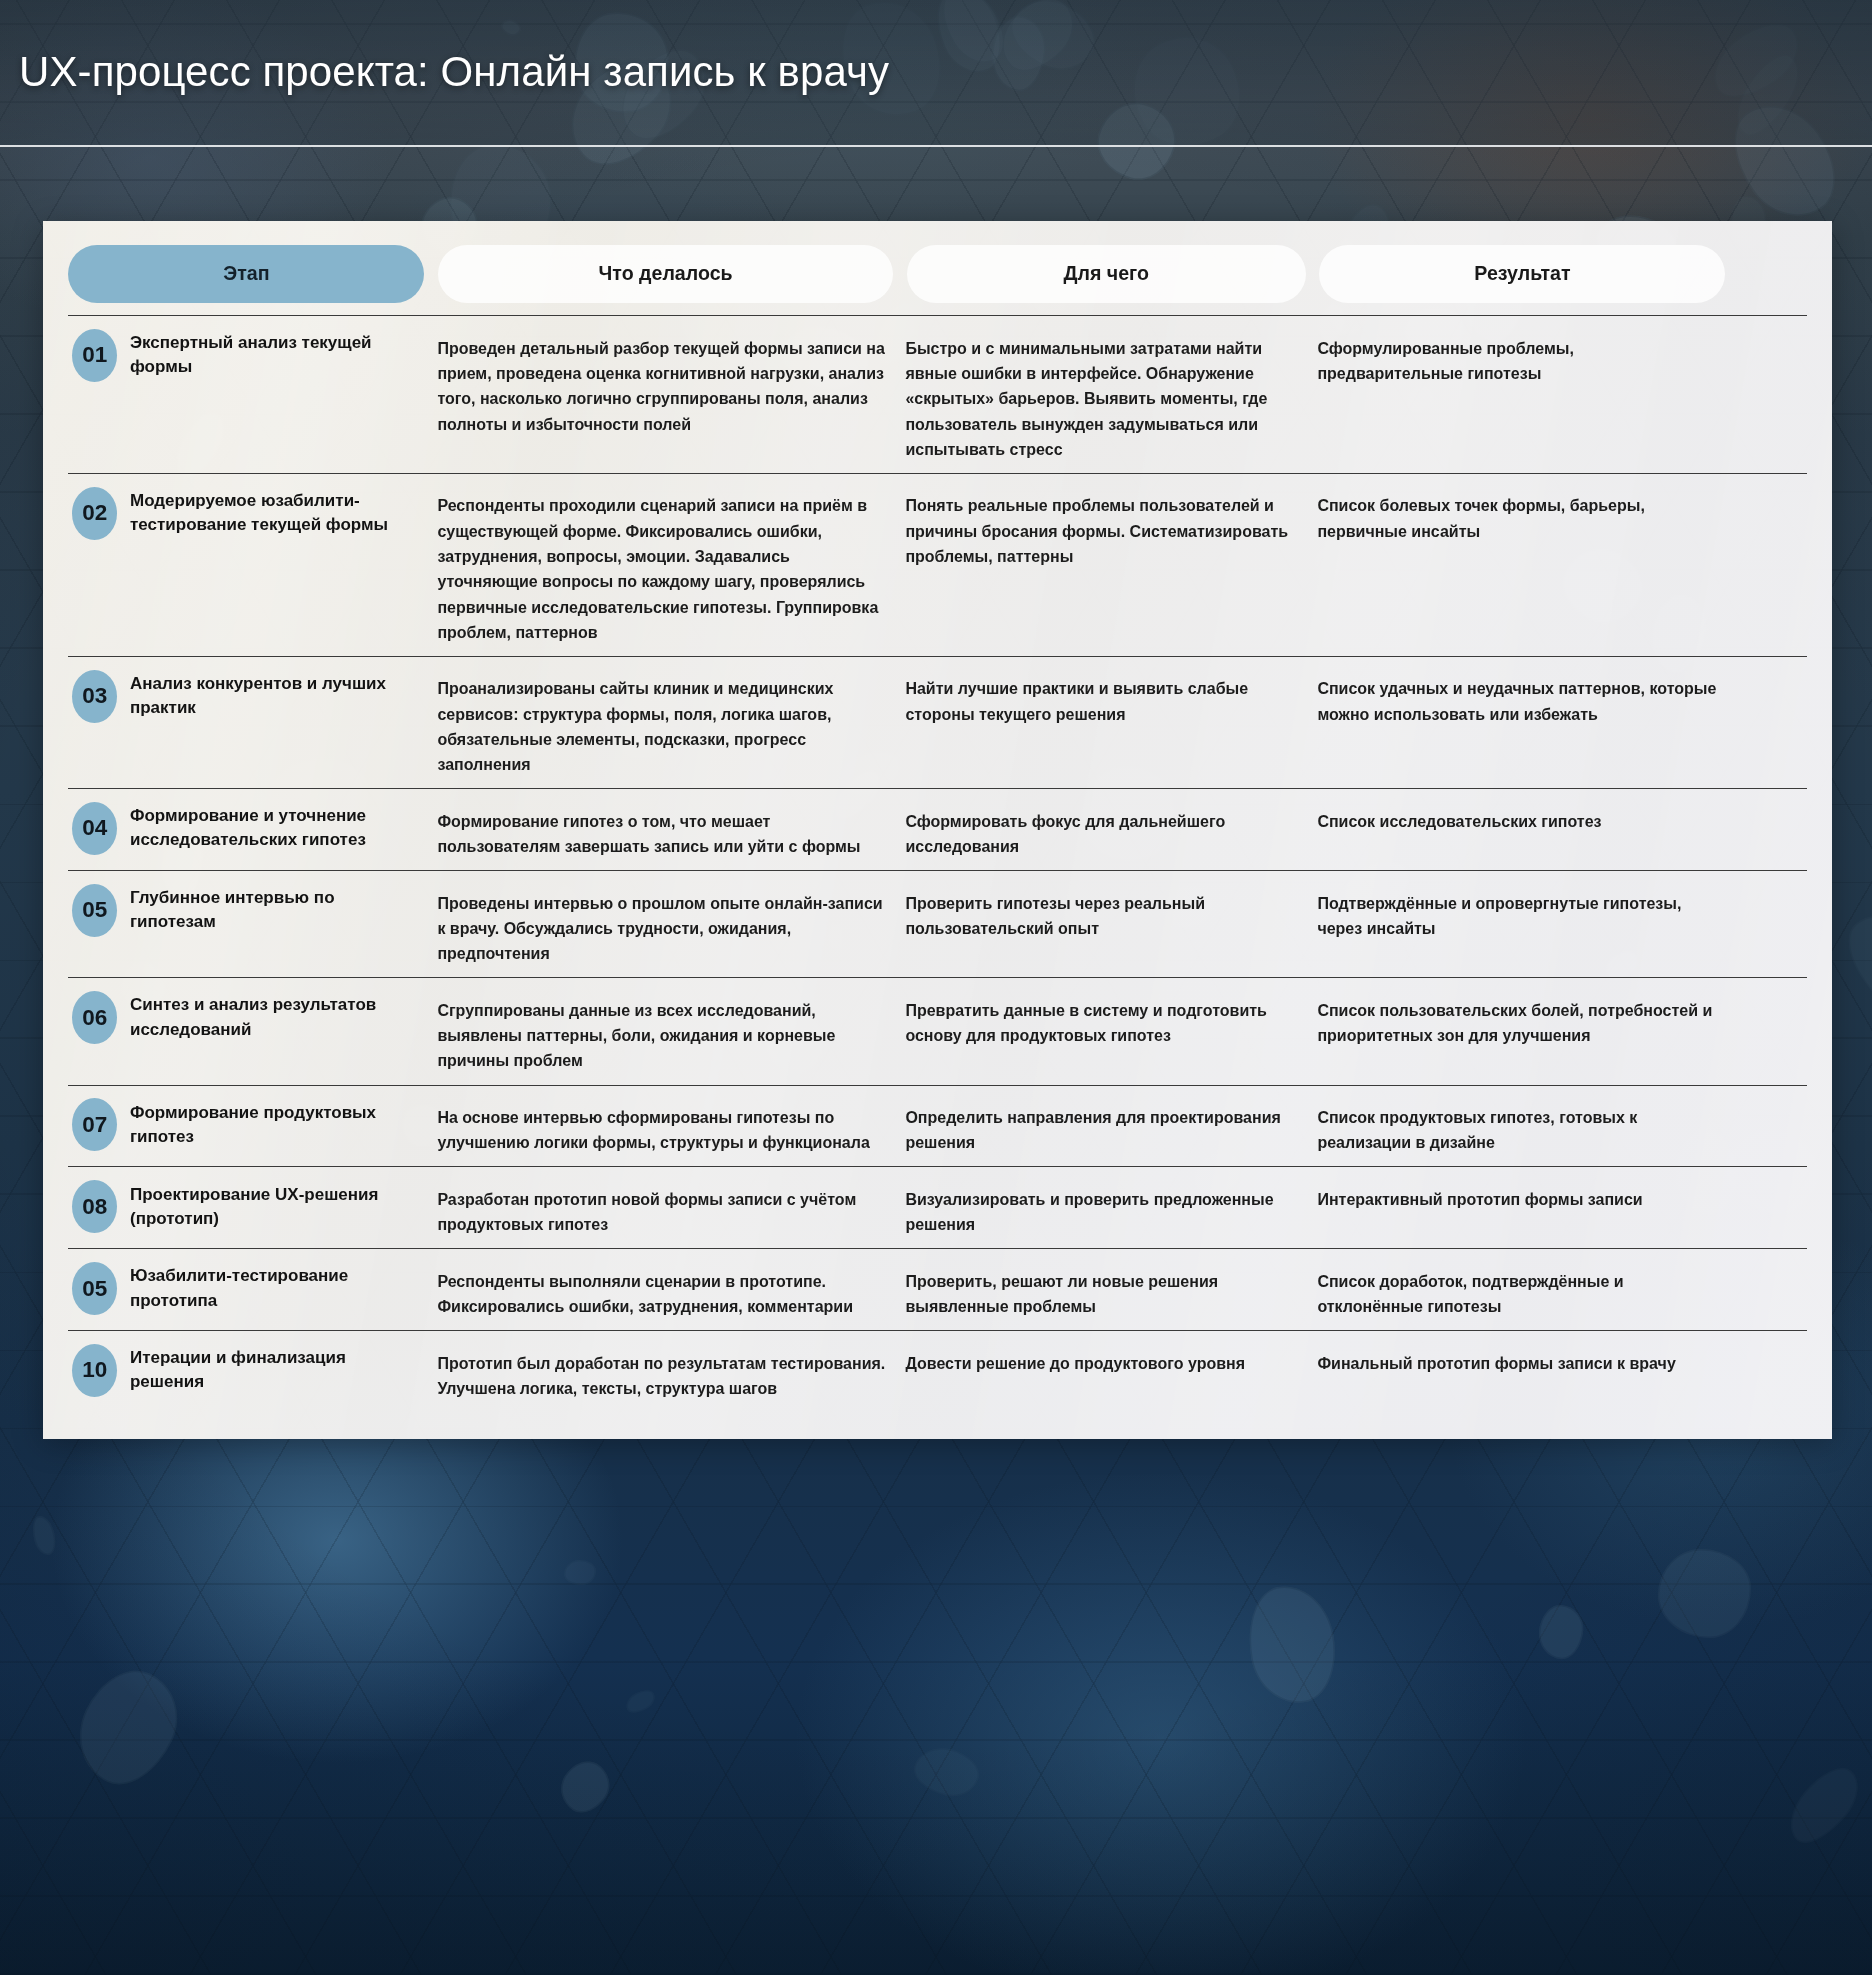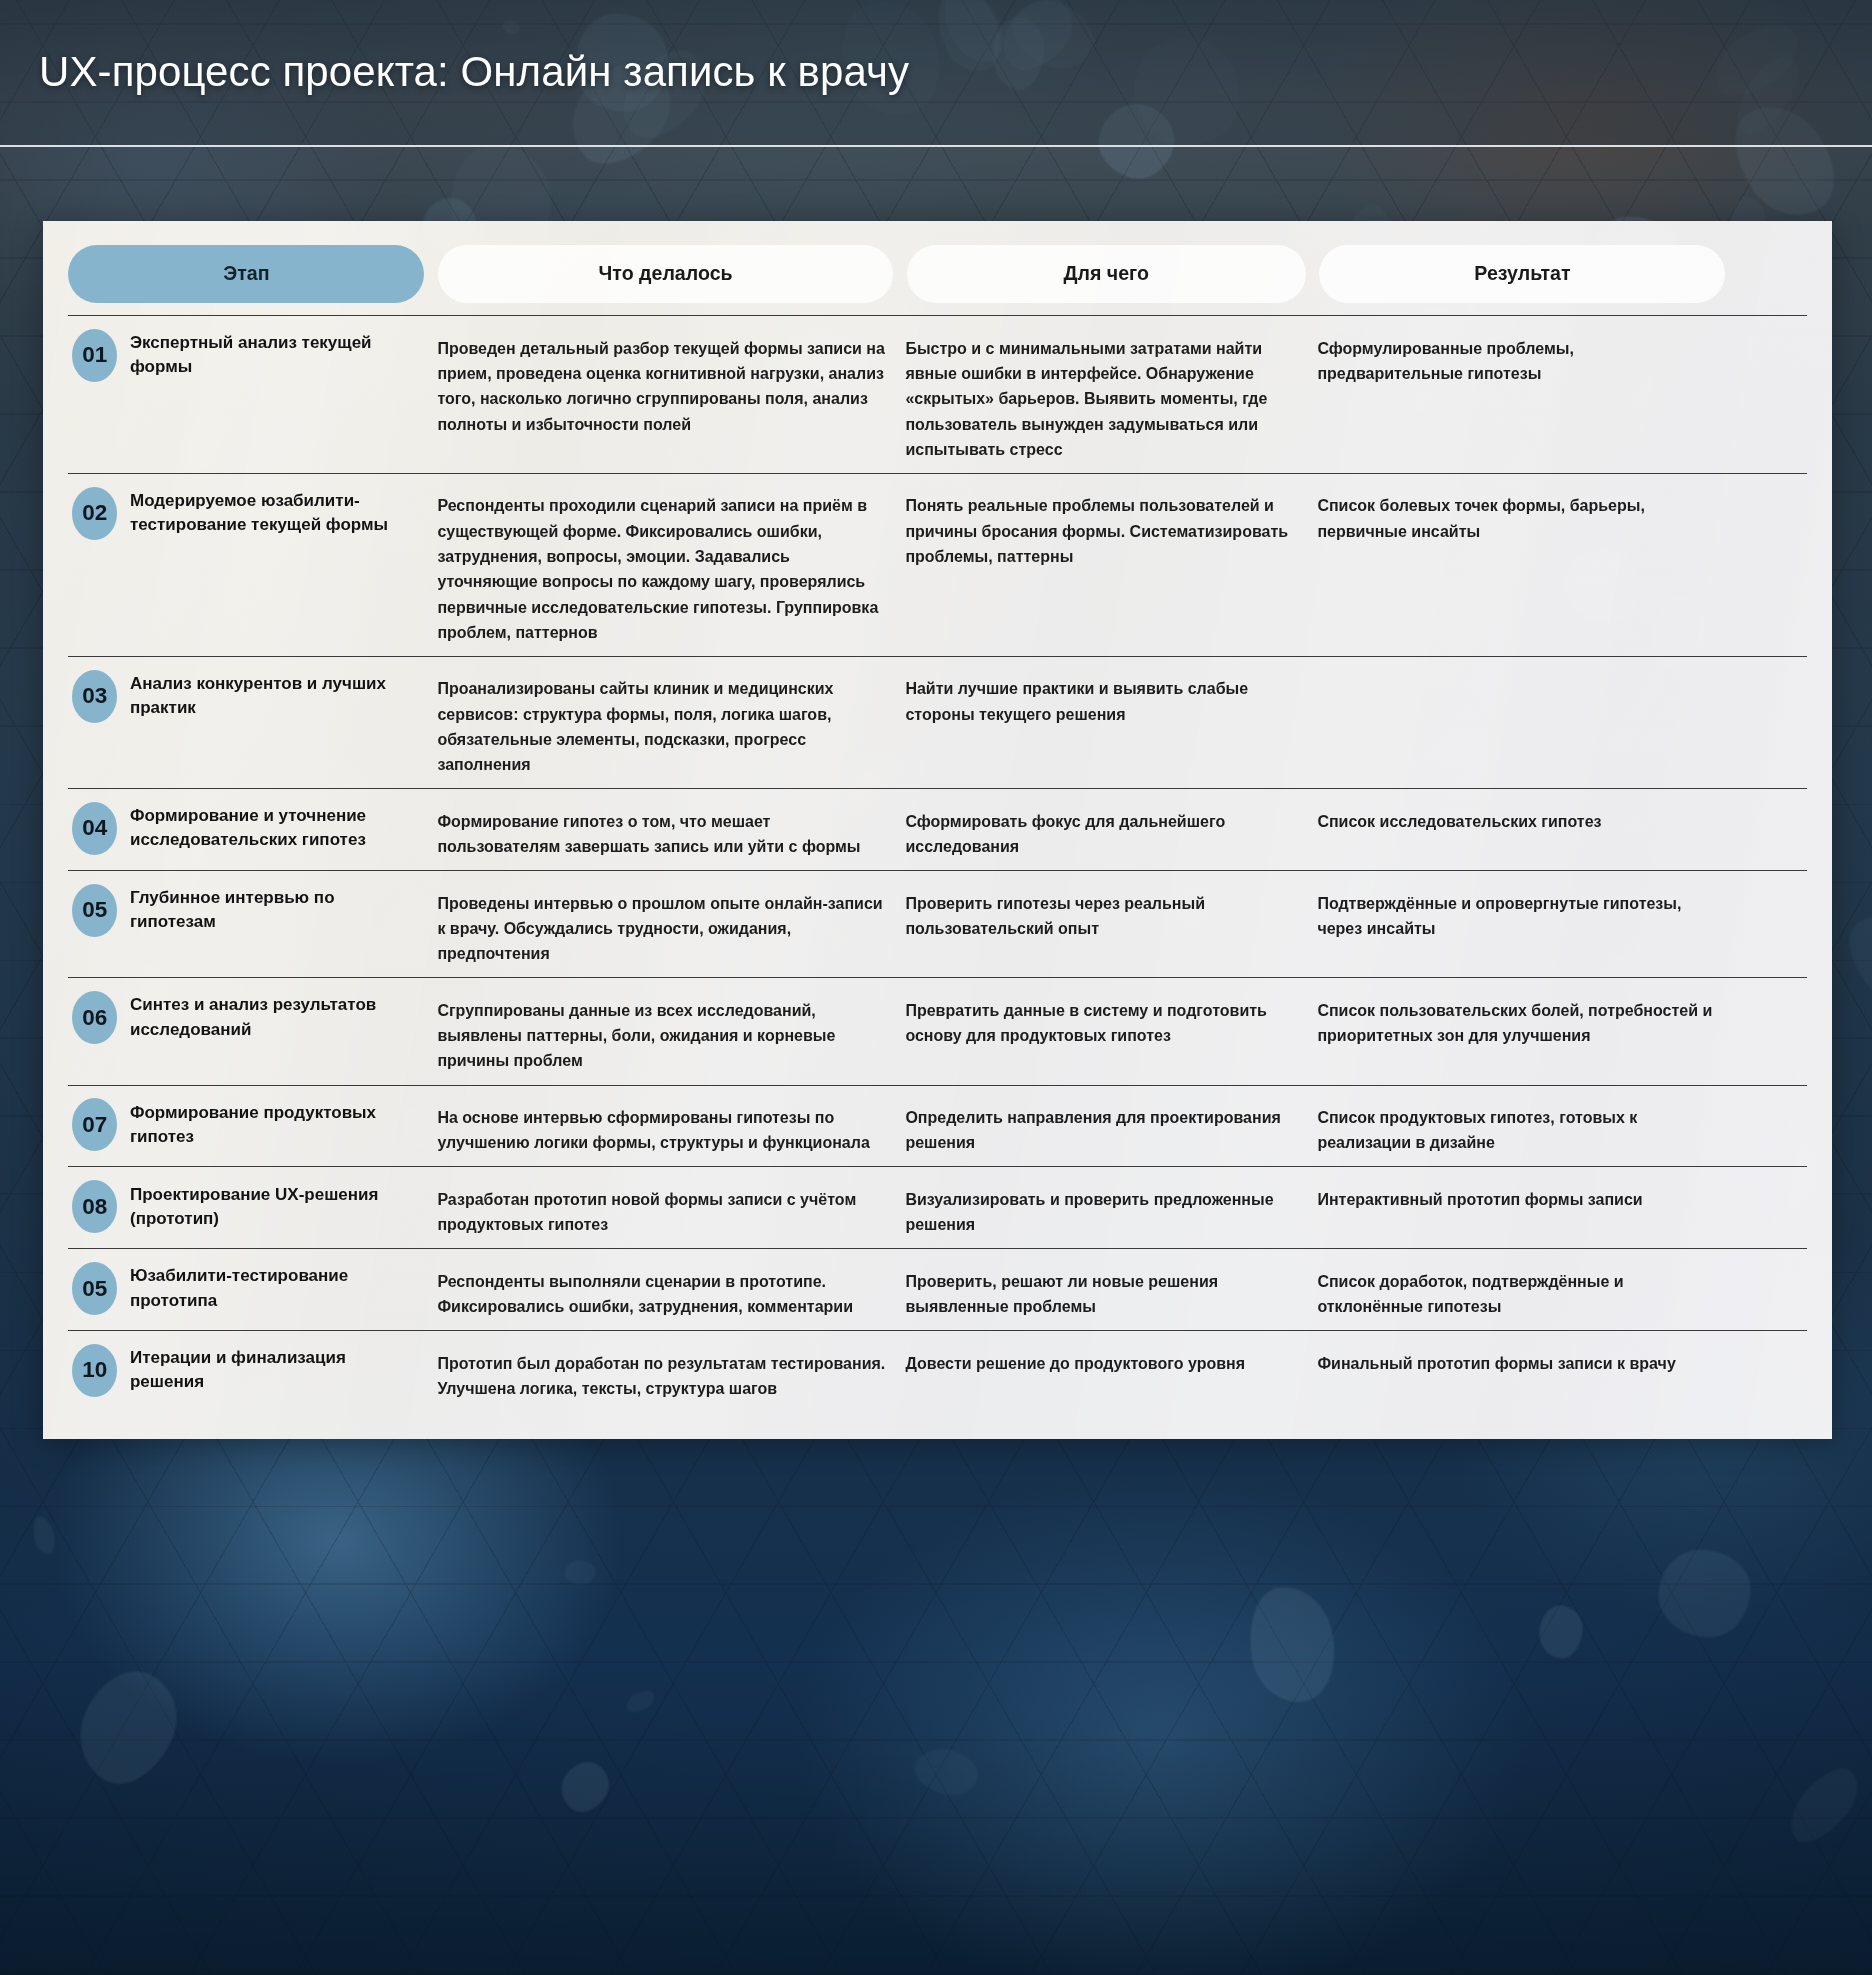--- a/index.html
+++ b/index.html
@@ -56,21 +56,21 @@
   
   #header-band {
     position: absolute;
     top: 0; left: 0;
     width: 1872px;
     height: 147px;
     background: linear-gradient(180deg, rgba(30,44,56,0.42) 0%, rgba(34,48,58,0.30) 100%);
     border-bottom: 2px solid rgba(235,238,240,0.92);
     display: flex;
     align-items: center;
-    padding-left: 39px;
+    padding-left: 19px;
   }
   #deck-title {
     color: #ffffff;
     font-size: 42px;
     font-weight: 400;
     letter-spacing: 0.1px;
     line-height: 1.1;
     text-shadow: 0 1.5px 6.9px rgba(0,0,0,0.45);
     white-space: nowrap;
   }
@@ -295,20 +295,21 @@
         <div class="cell-text cell-3">Понять реальные проблемы пользователей и причины бросания формы. Систематизировать проблемы, паттерны</div>
         <div class="cell-text cell-4">Список болевых точек формы, барьеры, первичные инсайты</div>
       </div>
       <div class="row">
         <div class="cell-stage">
           <div class="badge">03</div>
           <div class="stage-name">Анализ конкурентов и лучших практик</div>
         </div>
         <div class="cell-text cell-2">Проанализированы сайты клиник и медицинских сервисов: структура формы, поля, логика шагов, обязательные элементы, подсказки, прогресс заполнения</div>
         <div class="cell-text cell-3">Найти лучшие практики и выявить слабые стороны текущего решения</div>
+        <div class="cell-text cell-4">Список удачных и неудачных паттернов, которые можно использовать или избежать</div>
       </div>
       <div class="row">
         <div class="cell-stage">
           <div class="badge">04</div>
           <div class="stage-name">Формирование и уточнение исследовательских гипотез</div>
         </div>
         <div class="cell-text cell-2">Формирование гипотез о том, что мешает пользователям завершать запись или уйти с формы</div>
         <div class="cell-text cell-3">Сформировать фокус для дальнейшего исследования</div>
         <div class="cell-text cell-4">Список исследовательских гипотез</div>
       </div>

